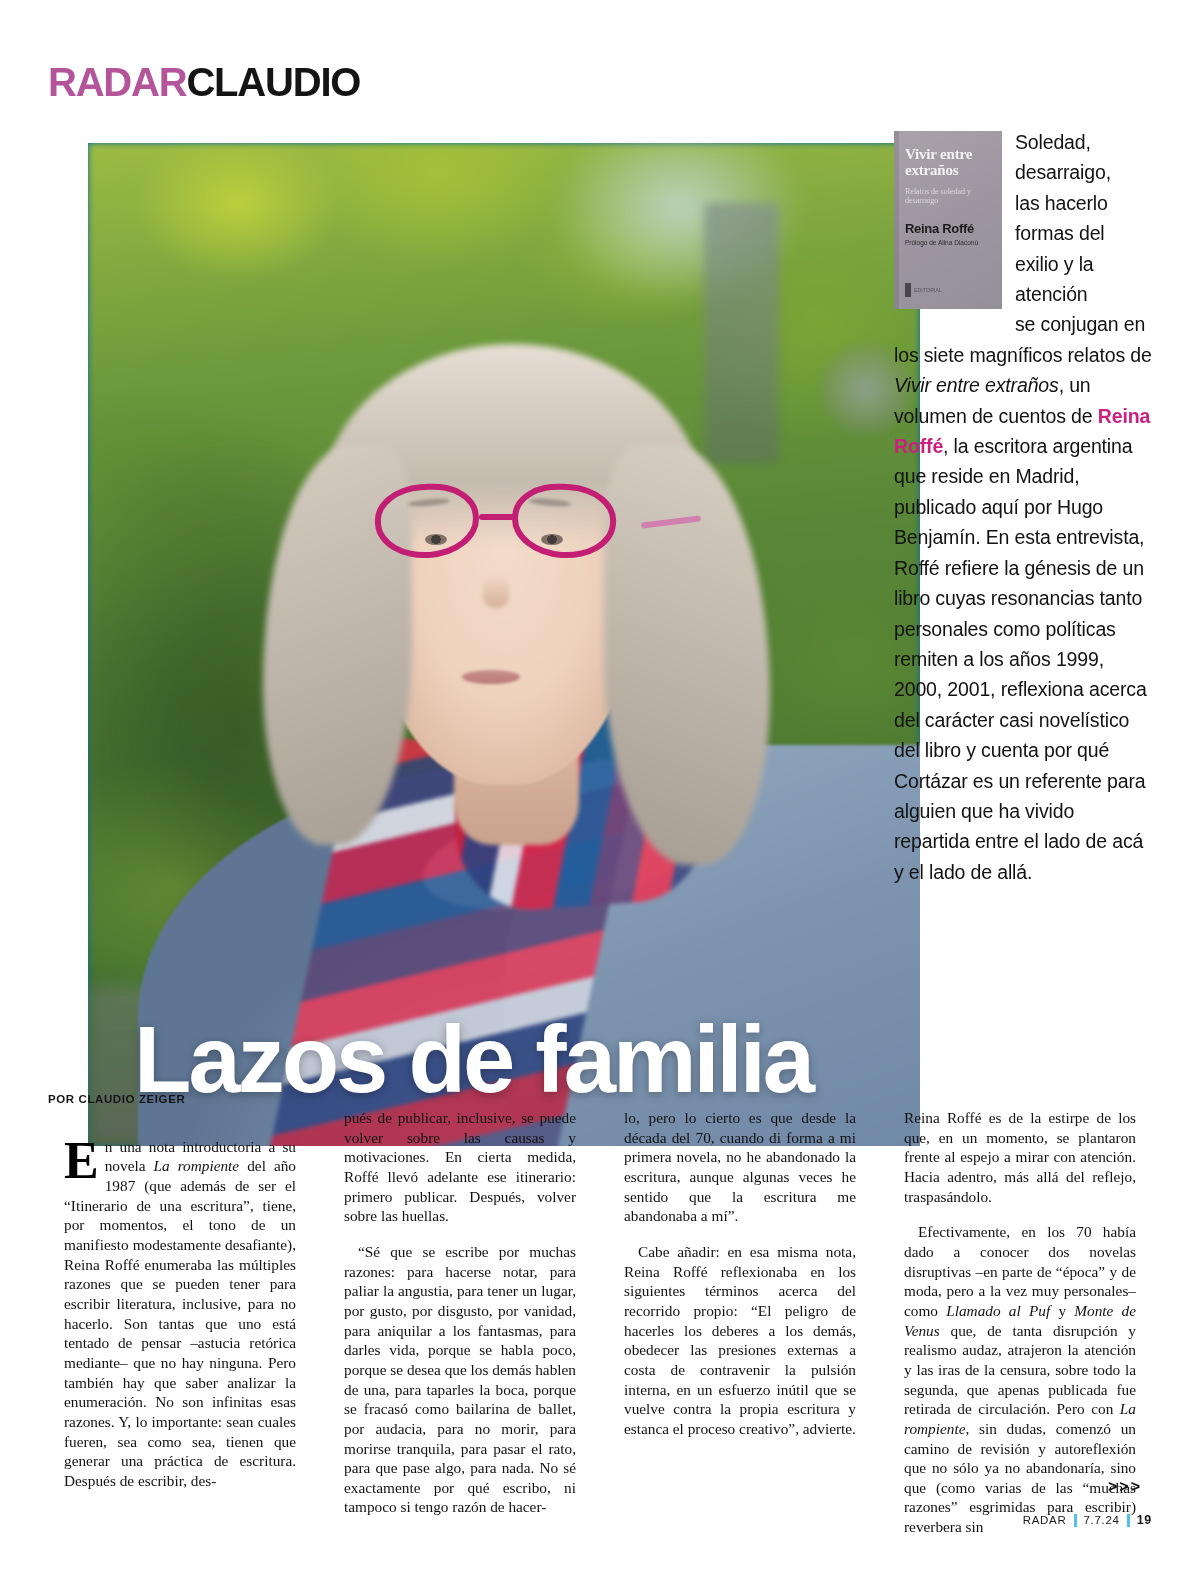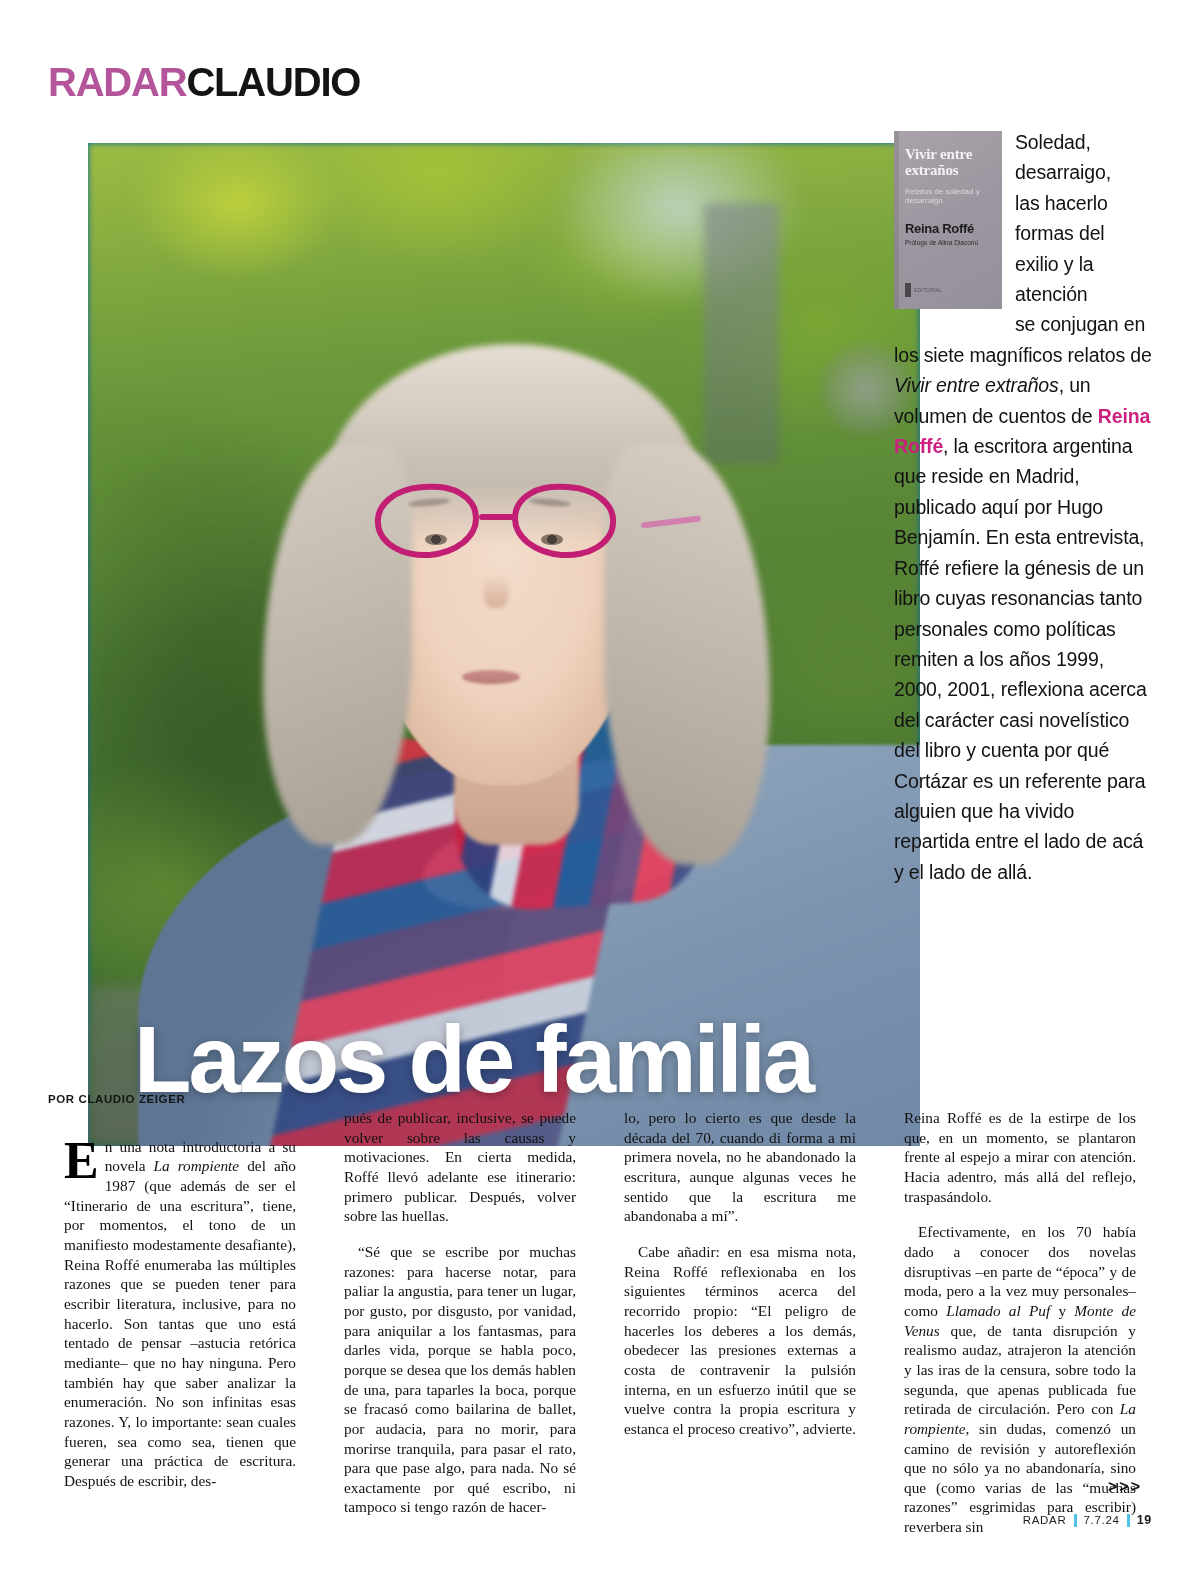--- a/index.html
+++ b/index.html
@@ -267,21 +267,21 @@
     position: absolute; left: 11px; top: 16px; right: 8px;
     font-family: "Liberation Serif", serif;
     font-weight: bold;
     font-size: 15px;
     line-height: 1.05;
     color: #f4f2f3;
     letter-spacing: -.2px;
   }
   #book-cover .bc-sub {
     position: absolute; left: 11px; top: 56px; right: 8px;
-    font-family: Liberation Sans, sans-serif;
+    font-family: Liberation Serif, serif;
     font-size: 8px;
     line-height: 1.15;
     color: #ded9dd;
   }
   #book-cover .bc-author {
     position: absolute; left: 11px; top: 90px; right: 8px;
     font-family: "Liberation Sans", sans-serif;
     font-weight: bold;
     font-size: 13px;
     color: #1c1c1e;

